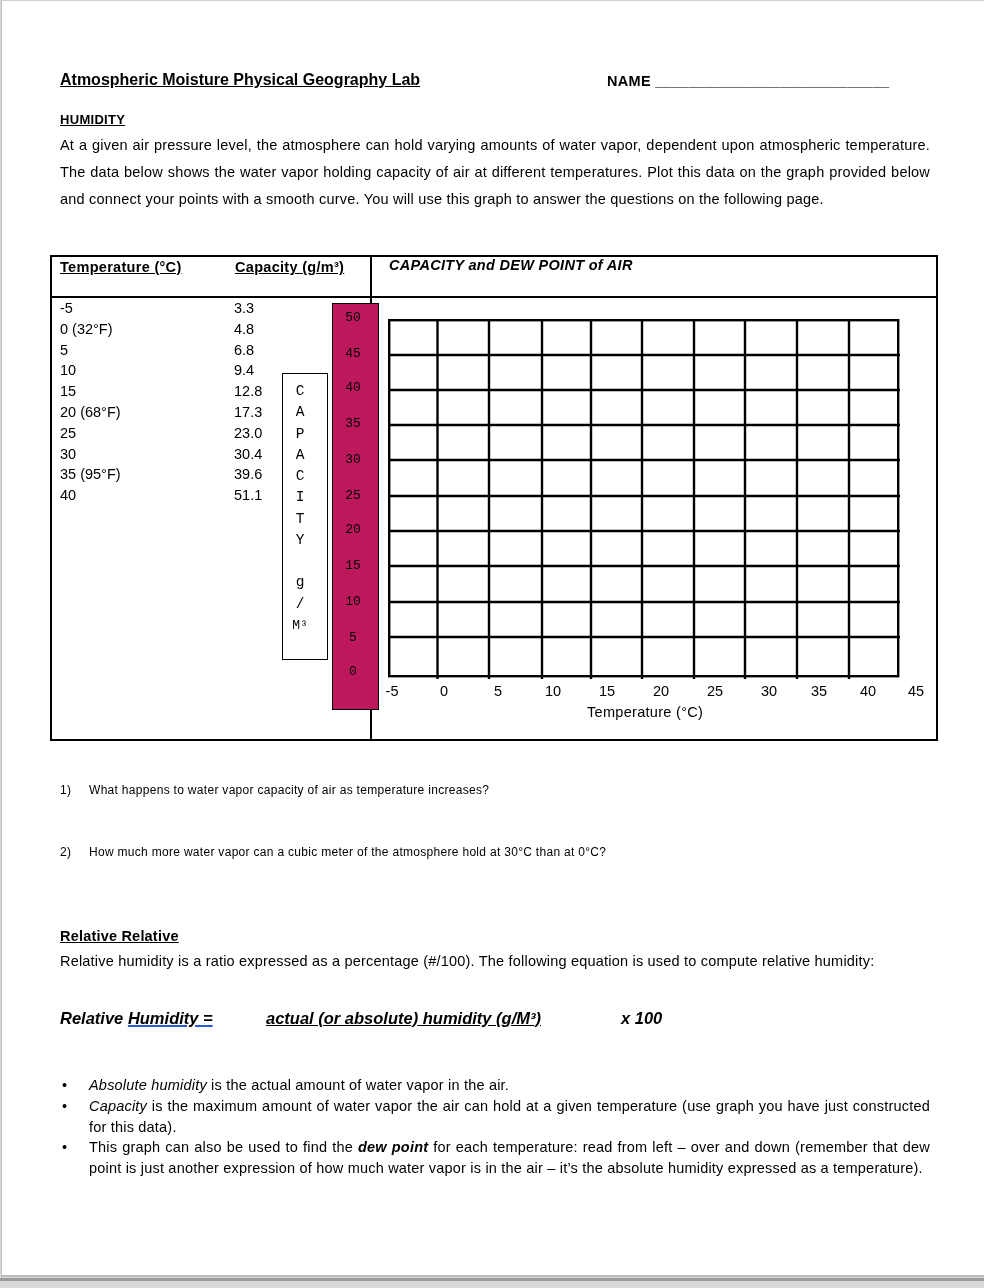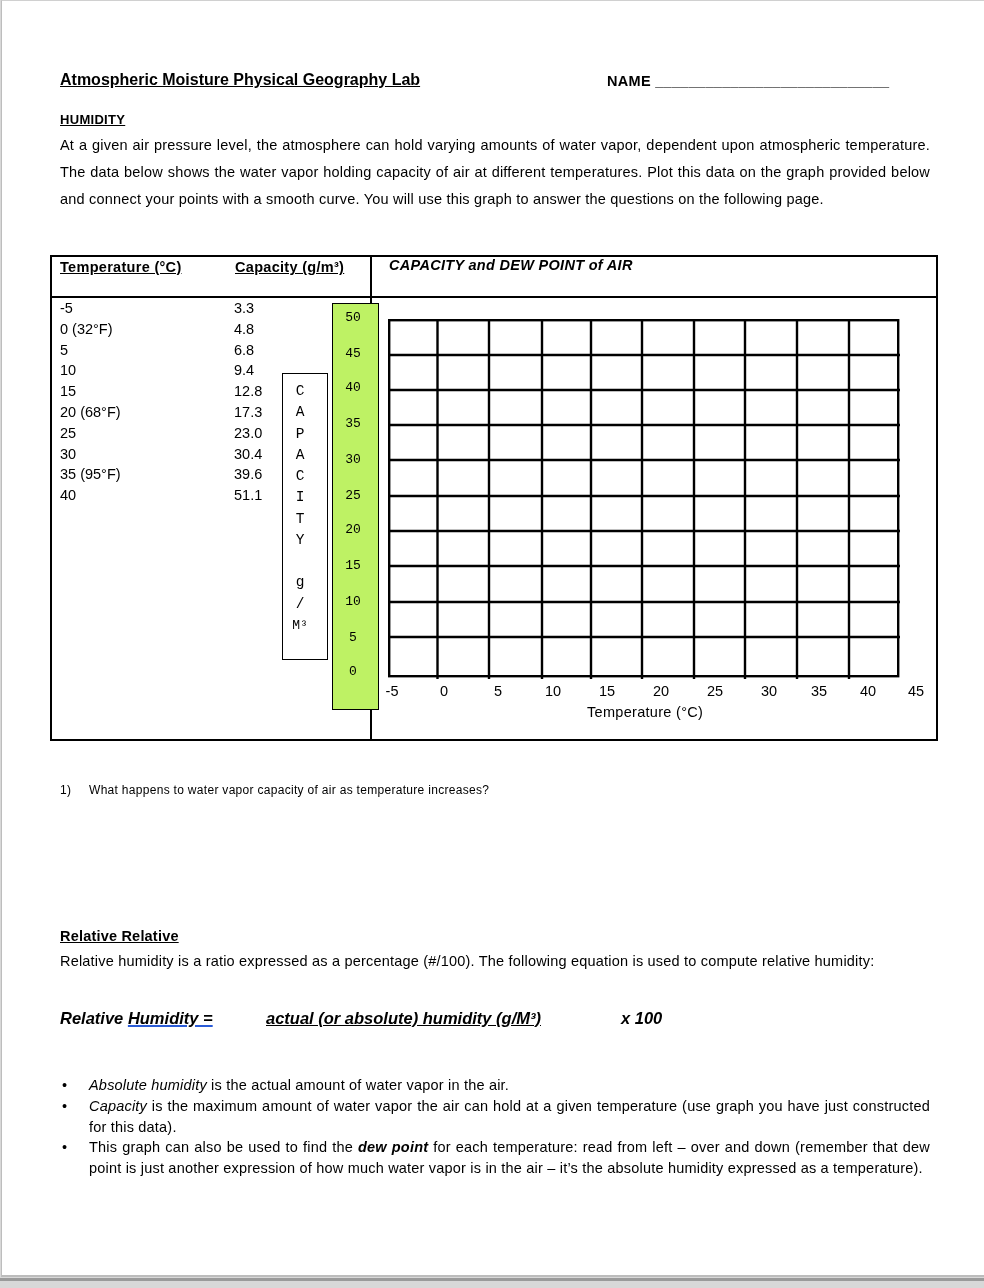--- a/index.html
+++ b/index.html
@@ -29,21 +29,21 @@
   .th-temp { left: 58px; top: 248px; }
   .th-cap { left: 233px; top: 248px; }
   .graph-title { left: 387px; top: 246px; font-size: 14.5px; font-weight: bold; letter-spacing: 0.3px; white-space: nowrap; font-style: italic; }
 
   .data-col { font-size: 14.5px; line-height: 20.8px; white-space: nowrap; }
   .col-temp { left: 58px; top: 287px; }
   .col-cap { left: 232px; top: 287px; }
 
   .cap-label-box { left: 280px; top: 362px; width: 44px; height: 285px; border: 1px solid #000; }
   .cap-label { font-family: "Liberation Mono", monospace; font-size: 14.5px; line-height: 21.3px; text-align: center; width: 30px; position: absolute; left: 2px; top: 7px; }
-  .yaxis-box { left: 330px; top: 292px; width: 45px; height: 405px; border: 1px solid #000; background: #bef264; }
+  .yaxis-box { left: 330px; top: 292px; width: 45px; height: 405px; border: 1px solid #000; background: #be185d; }
   .ytick { position: absolute; font-family: "Liberation Mono", monospace; font-size: 13px; width: 40px; text-align: center; left: 0; }
 
   .grid { left: 386px; top: 308px; width: 510px; height: 358px; }
   .grid svg { display: block; }
 
   .xticks { left: 380px; top: 672px; width: 560px; height: 20px; }
   .xtick { position: absolute; font-size: 14.5px; transform: translateX(-50%); white-space: nowrap; }
   .xlabel { left: 585px; top: 693px; font-size: 14.5px; letter-spacing: 0.3px; white-space: nowrap; }
 
   .q { left: 58px; font-size: 12px; white-space: nowrap; letter-spacing: 0.3px; }
@@ -182,20 +182,23 @@
     <span class="xtick" style="left:387px">30</span>
     <span class="xtick" style="left:437px">35</span>
     <span class="xtick" style="left:486px">40</span>
     <span class="xtick" style="left:534px">45</span>
   </div>
   <div class="abs xlabel">Temperature (°C)</div>
 
   <div class="abs q q1">
     <span class="num">1)</span><span>What happens to water vapor capacity of air as temperature increases?</span>
   </div>
+  <div class="abs q q2">
+    <span class="num">2)</span><span>How much more water vapor can a cubic meter of the atmosphere hold at 30°C than at 0°C?</span>
+  </div>
 
   <div class="abs h-rh">Relative Relative</div>
   <div class="abs para p2">Relative humidity is a ratio expressed as a percentage (#/100).  The following equation is used to compute relative humidity:</div>
 
   <div class="abs eq eq-left">
     <span>Relative </span><span class="hum">Humidity  =</span>
   </div>
   <div class="abs eq eq-num">actual (or absolute) humidity (g/M³)</div>
   <div class="abs eq eq-x">x 100</div>
 

